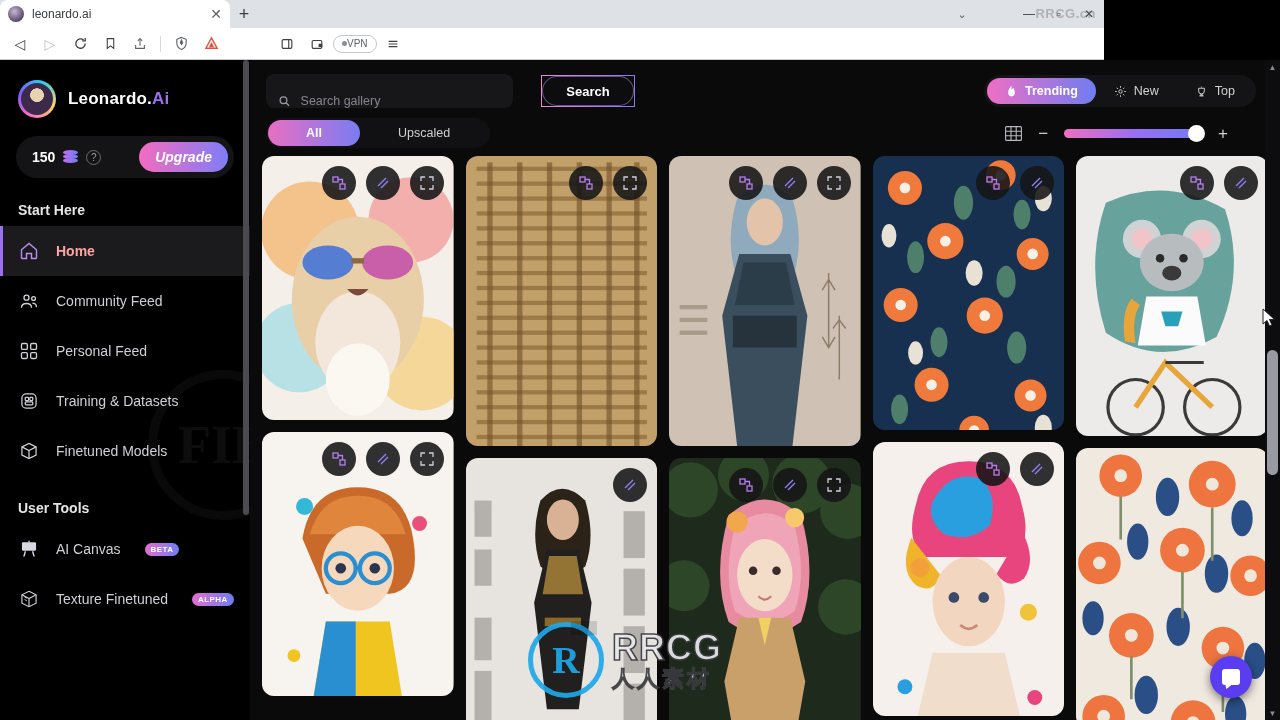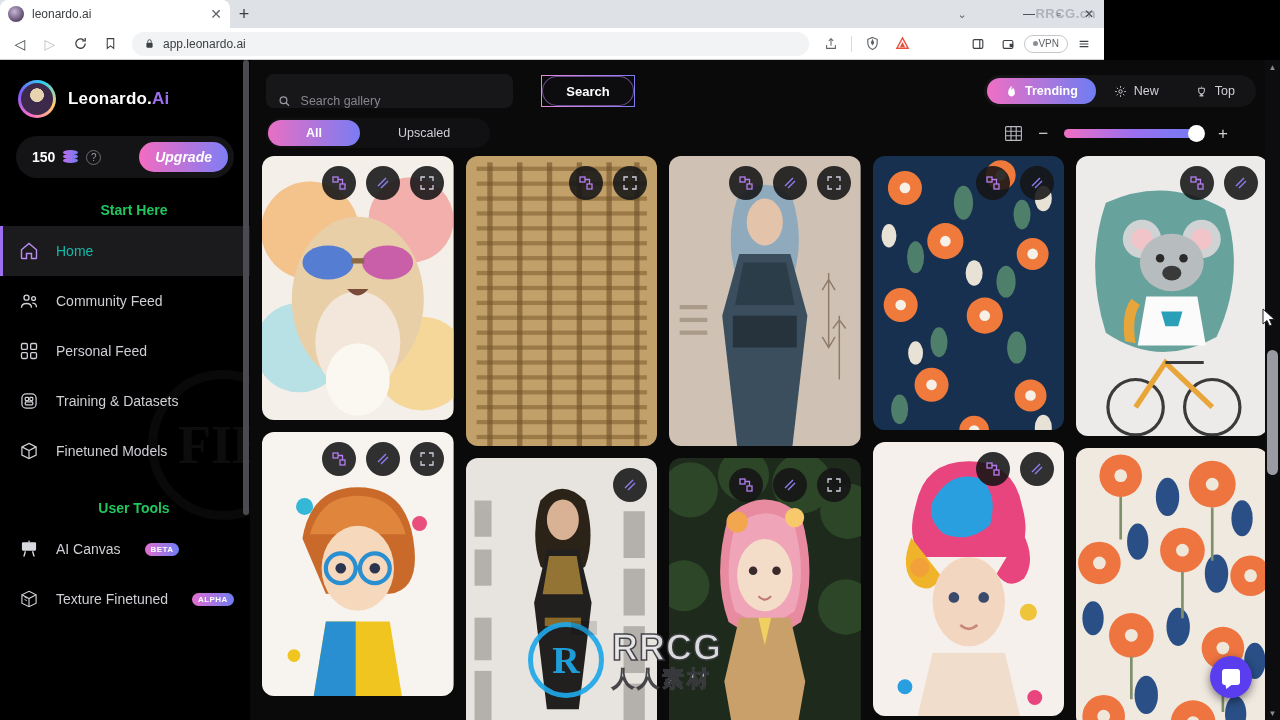--- a/index.html
+++ b/index.html
@@ -103,26 +103,26 @@
   .q-icon {
     width: 15px; height: 15px; border-radius: 50%; border: 1px solid #6b6b73;
     color:#9a9aa3; font-size:10px; display:flex; align-items:center; justify-content:center; cursor:pointer;
   }
   .upgrade-btn {
     margin-left: auto; height: 30px; padding: 0 16px; border-radius: 15px;
     background: linear-gradient(90deg,#f36cc0,#7f7df5); color:#fff; font-size:14px; font-weight:bold;
     display:flex; align-items:center; cursor:pointer; border:none;font-style:italic;
   }
 
-  .sect-label { color:#22c55e; font-size:14px; font-weight:bold; padding: 24px 0 8px 18px; text-align: center; }
+  .sect-label { color:#e5e5e5; font-size:14px; font-weight:bold; padding: 24px 0 8px 18px; }
   .nav-item {
     height: 50px; display:flex; align-items:center; gap:16px; padding-left:18px;
     color:#cfcfd6; font-size:14px; cursor:pointer; position: relative;
   }
-  .nav-item.active { background:#1b1b1e; color:#14b8a6; }
+  .nav-item.active { background:#1b1b1e; color:#fca5a5;font-weight:bold; }
   .nav-item.active::before{ content:""; position:absolute; left:0; top:0; bottom:0; width:3px; background:#9b6ff0;}
   .nav-ico { width:22px; height:22px; display:flex; align-items:center; justify-content:center; }
   .nav-ico svg { width:20px; height:20px; }
   .badge {
     margin-left: 8px; font-size: 8px; font-weight:bold; color:#fff; padding: 2px 6px;
     border-radius: 7px; letter-spacing:.4px;
     background: linear-gradient(90deg,#e36fd0,#6f7df2);
   }
   .side-scroll {
     position:absolute; right: 1px; top: 0; width: 6px; height: 660px; background: transparent;
@@ -265,27 +265,20 @@
         <path d="M13 8a5 5 0 1 1-1.6-3.6"></path>
           <path d="M13 2v3.2h-3.2"></path>
       </svg>
     </div>
     <div class="tb-btn">
       <svg viewBox="0 0 16 16" width="13" height="13" fill="none" stroke="#3c4043" stroke-width="1.3">
         <path d="M4 2h8v12l-4-3-4 3z"></path>
       </svg>
     </div>
 
-    <div class="omnibox">
-      <svg viewBox="0 0 16 16" width="11" height="11" fill="#3c4043">
-        <rect x="3.5" y="7" width="9" height="7" rx="1.2"></rect>
-          <path d="M5.5 7V5a2.5 2.5 0 0 1 5 0v2" fill="none" stroke="#3c4043" stroke-width="1.3"></path>
-      </svg>
-      <span class="url">app.leonardo.ai</span>
-    </div>
 
     <div class="tb-right">
       <div class="tb-btn">
         <svg viewBox="0 0 16 16" width="14" height="14" fill="none" stroke="#5f6368" stroke-width="1.2">
           <path d="M3 9v4h10V9"></path>
             <path d="M8 2v8"></path>
             <path d="M5.5 4.5 8 2l2.5 2.5"></path>
         </svg>
       </div>
       <div class="divider-v"></div>

